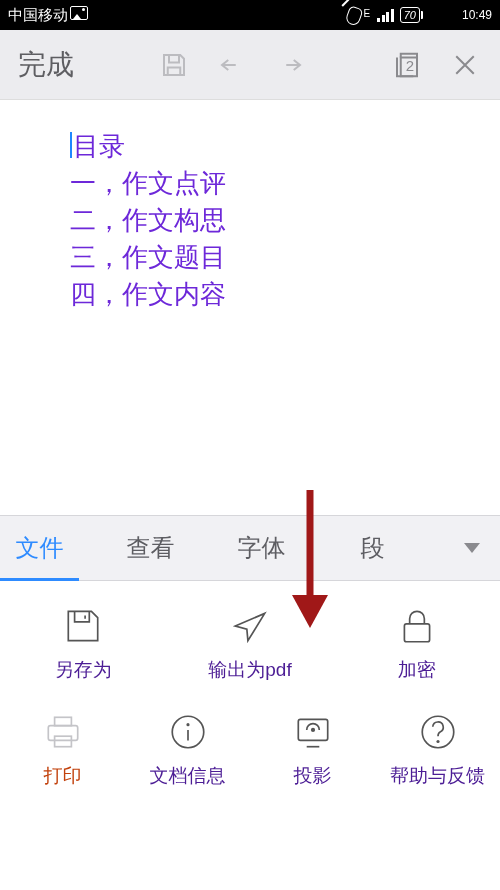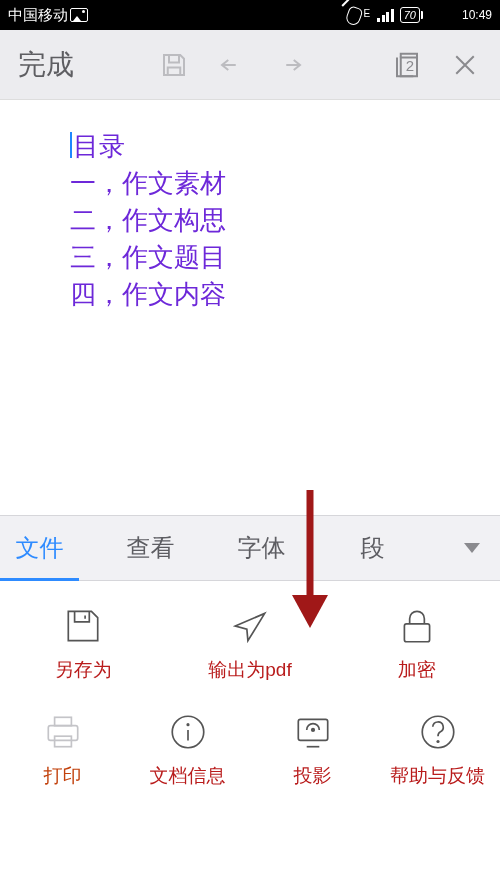--- a/index.html
+++ b/index.html
@@ -1,20 +1,20 @@
 <!DOCTYPE html>
 <html><head>
 <meta charset="utf-8">
 <style>
   * { margin: 0; padding: 0; box-sizing: border-box; }
   html, body { width: 500px; height: 890px; font-family: "PingFang SC", "Microsoft YaHei", sans-serif; background: #fff; }
   
   
   .status-bar { height: 30px; background: #000; color: #fff; display: flex; align-items: center; padding: 0 8px; font-size: 15px; }
-  .status-left { display: flex; align-items: center; gap: 2px; }
+  .status-left { display: flex; align-items: flex-start; gap: 2px; }
   .status-right { margin-left: auto; display: flex; align-items: center; gap: 6px; }
   .gallery-icon { width: 18px; height: 14px; border: 1.5px solid #fff; border-radius: 2px; position: relative; }
   .gallery-icon::before { content:""; position:absolute; bottom:0; left:2px; width:0; height:0; border-left:4px solid transparent; border-right:4px solid transparent; border-bottom:5px solid #fff; }
   .gallery-icon::after { content:""; position:absolute; top:1px; right:2px; width:3px; height:3px; border-radius:50%; background:#fff; }
   .vibrate-icon { width:15px; height:15px; position:relative; }
   .vibrate-icon::before { content:""; position:absolute; top:-1px; left:4px; width:12px; height:16px; border:1.5px solid #fff; border-radius:6px 6px 8px 8px; transform:rotate(20deg); }
   .vibrate-icon::after { content:""; position:absolute; top:-3px; left:-1px; width:20px; height:1.5px; background:#fff; transform:rotate(-45deg); transform-origin:left; }
   .signal { display:flex; align-items:flex-end; gap:1.5px; }
   .signal span { width:3px; background:#fff; }
   .signal span:nth-child(1){height:4px;} .signal span:nth-child(2){height:7px;} .signal span:nth-child(3){height:10px;} .signal span:nth-child(4){height:13px;}
@@ -46,21 +46,21 @@
   .tab-bar { height:66px; background:#f1f1f4; display:flex; align-items:center; border-top:1px solid #d6d6da; border-bottom:1px solid #d6d6da;gap:32px; }
   .tab { flex:1; text-align:center; font-size:24px; color:#5d5d62; height:100%; display:flex; align-items:center; justify-content:center; position:relative; }
   .tab.active { color:#2e8bff; }
   .tab.active::after { content:""; position:absolute; bottom:-1px; left:0; right:0; height:3px; background:#2e8bff; }
   .tab-more { flex:0 0 56px; display:flex; align-items:center; justify-content:center; color:#8a8a8e; }
   .tab-more svg{width:20px;height:20px;fill:currentColor;}
   
   
   .actions { background:#fff; height:309px; padding:24px 0 0 0; }
   .row { display:flex; justify-content:space-around; margin-bottom:28px; }
-  .action { flex:1; display:flex; flex-direction:column; align-items:center; gap:10px; color:#b91c1c; }
+  .action { flex:1; display:flex; flex-direction:column; align-items:center; gap:10px; color:#4c1d95; }
   .action .lbl { font-size:19px; }
   .action svg { width:42px; height:42px; stroke:#555; fill:none; stroke-width:1.6; }
   .action.dim { color:#c2410c; }
   .action.dim svg { stroke:#c4c4c8; }
 </style>
 </head>
 <body>
 
 <div class="status-bar">
   <div class="status-left">
@@ -114,21 +114,21 @@
   </div>
   <div class="tb-icon close-btn">
     <svg viewBox="0 0 24 24">
         <path d="M5 5l14 14M19 5 5 19"></path>
       </svg>
   </div>
 </div>
 
 <div class="doc-area">
   <div class="doc-line"><span class="cursor"></span><span>目录</span></div>
-  <div class="doc-line">一，作文素材</div>
+  <div class="doc-line">一，作文点评</div>
   <div class="doc-line">二，作文构思</div>
   <div class="doc-line">三，作文题目</div>
   <div class="doc-line">四，作文内容</div>
 
   <div class="arrow-wrap">
     <svg viewBox="0 0 60 150">
         <line x1="30" y1="10" x2="30" y2="120" stroke="#a01818" stroke-width="7"></line>
         <polygon points="30,148 12,115 48,115" fill="#a01818"></polygon>
       </svg>
   </div>

